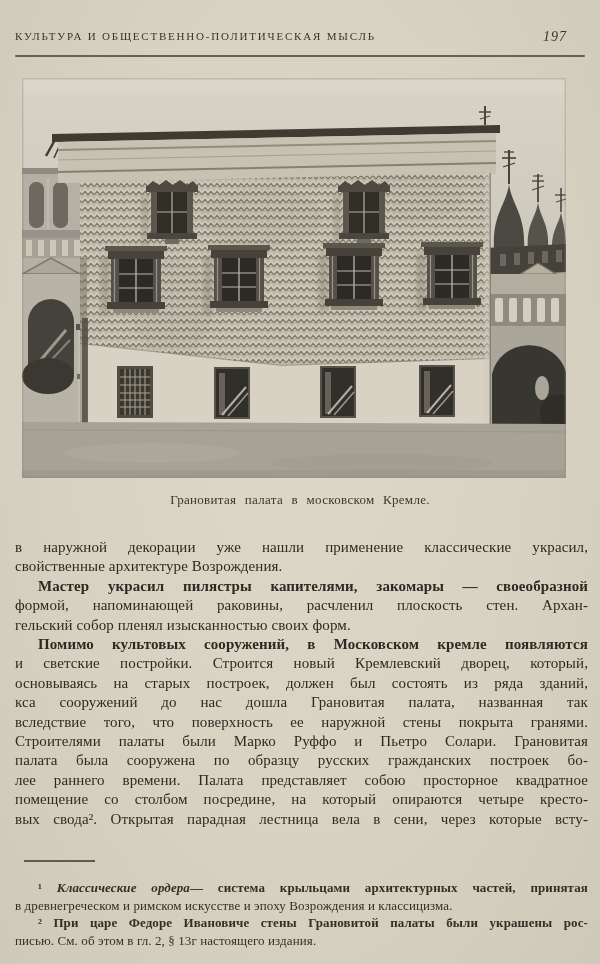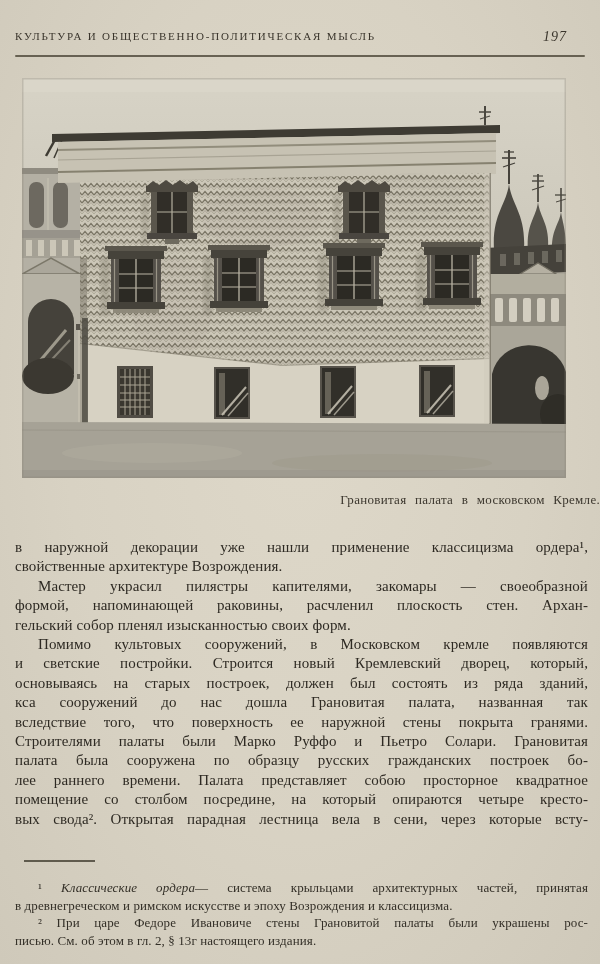--- a/index.html
+++ b/index.html
@@ -26,30 +26,30 @@
     background:#544e40;opacity:.85;border-radius:1px;
   }
   .figure-photo{
     position:absolute;left:22px;top:78px;width:544px;height:400px;
     background:#ccc8bb;
     box-shadow:0 0 0 1px rgba(120,113,95,.25) inset;
   }
   .figure-photo svg{display:block;}
   .figure-caption{
     position:absolute;top:492px;left:0;width:100%;
-    text-align:right;
+    text-align:center;
     font-size:13px;word-spacing:5px;letter-spacing:.3px;color:#3c372e;
   }
   .body-text{
     position:absolute;top:538px;left:15px;width:573px;
     font-size:15px;line-height:19.4px;letter-spacing:.1px;color:#2e2a23;
   }
   .bline{white-space:normal;}
   .justify{text-align:justify;text-align-last:justify;}
-  .indent{text-indent:23px;}
+  .indent{text-indent:23px;font-weight:bold;}
   .footnote-rule{
     position:absolute;top:860px;left:24px;width:71px;height:1.5px;
     background:#4b463a;opacity:.85;
   }
   .footnotes{
     position:absolute;top:879px;left:15px;width:573px;
     font-size:13px;line-height:17.6px;letter-spacing:.1px;color:#332f27;
   }
   .fn-term{font-style:italic;}
 </style>
@@ -254,21 +254,21 @@
         <rect x="0" y="392" width="544" height="8" fill="#99958a" opacity="0.6"></rect>
       </g>
 
       <rect x="0.75" y="0.75" width="542.5" height="398.5" fill="none" stroke="#8d8879" opacity="0.35" stroke-width="1.5"></rect>
     </svg>
   </div>
 
   <div class="figure-caption">Грановитая палата в московском Кремле.</div>
 
   <div class="body-text">
-    <div class="bline justify">в наружной декорации уже нашли применение классицизма ордера¹,</div>
+    <div class="bline justify">в наружной декорации уже нашли применение классические украсил,</div>
     <div class="bline">свойственные архитектуре Возрождения.</div>
     <div class="bline indent justify">Мастер украсил пилястры капителями, закомары — своеобразной</div>
     <div class="bline justify">формой, напоминающей раковины, расчленил плоскость стен. Архан-</div>
     <div class="bline">гельский собор пленял изысканностью своих форм.</div>
     <div class="bline indent justify">Помимо культовых сооружений, в Московском кремле появляются</div>
     <div class="bline justify">и светские постройки. Строится новый Кремлевский дворец, который,</div>
     <div class="bline justify">основываясь на старых построек, должен был состоять из ряда зданий,</div>
     <div class="bline justify">кса сооружений до нас дошла Грановитая палата, названная так</div>
     <div class="bline justify">вследствие того, что поверхность ее наружной стены покрыта гранями.</div>
     <div class="bline justify">Строителями палаты были Марко Руффо и Пьетро Солари. Грановитая</div>

